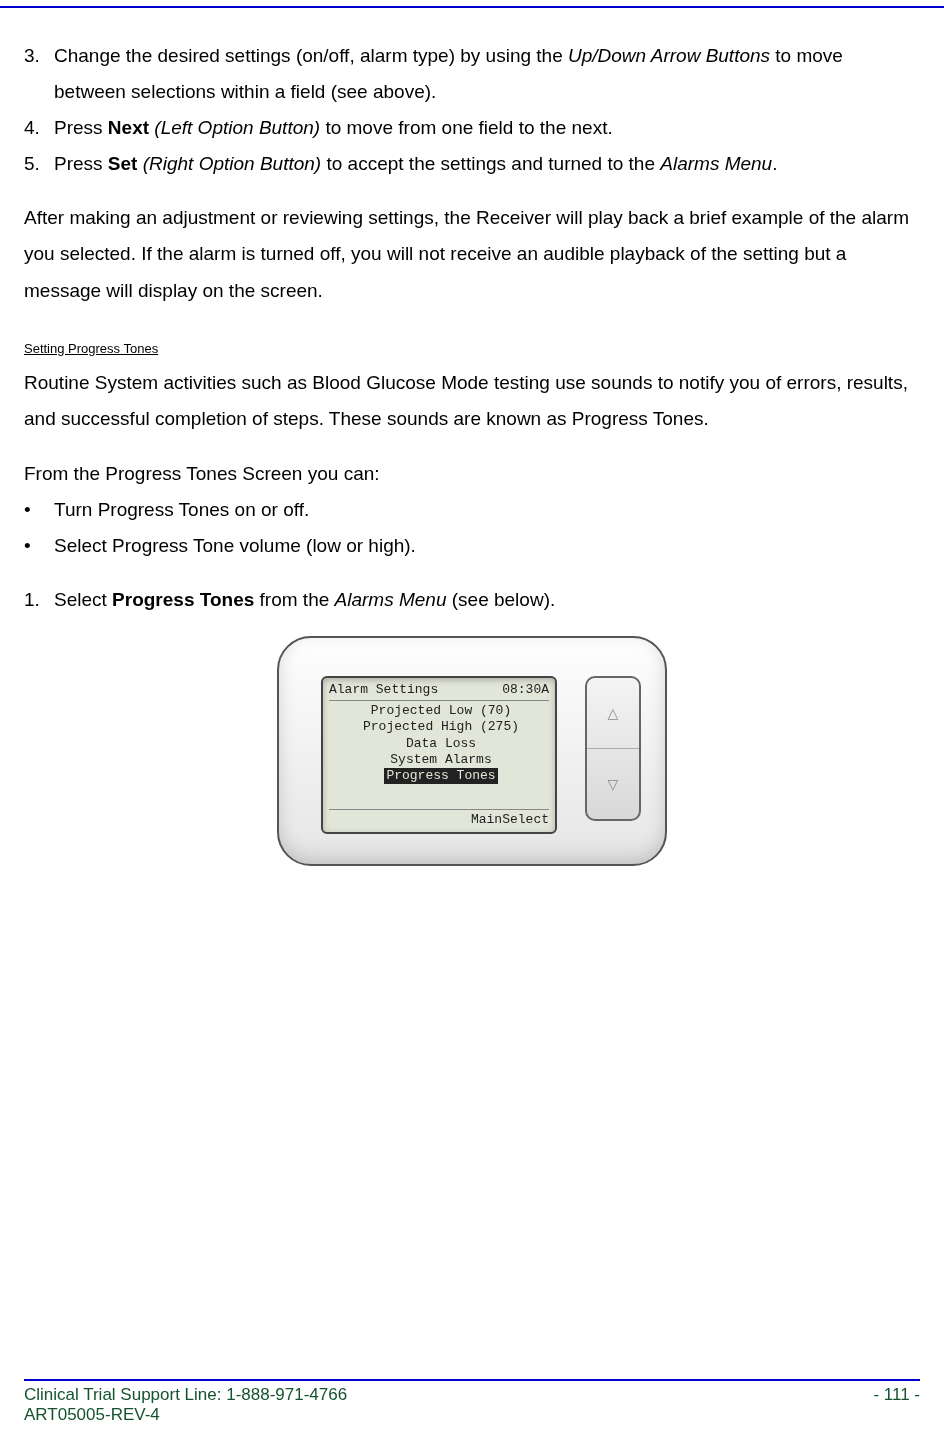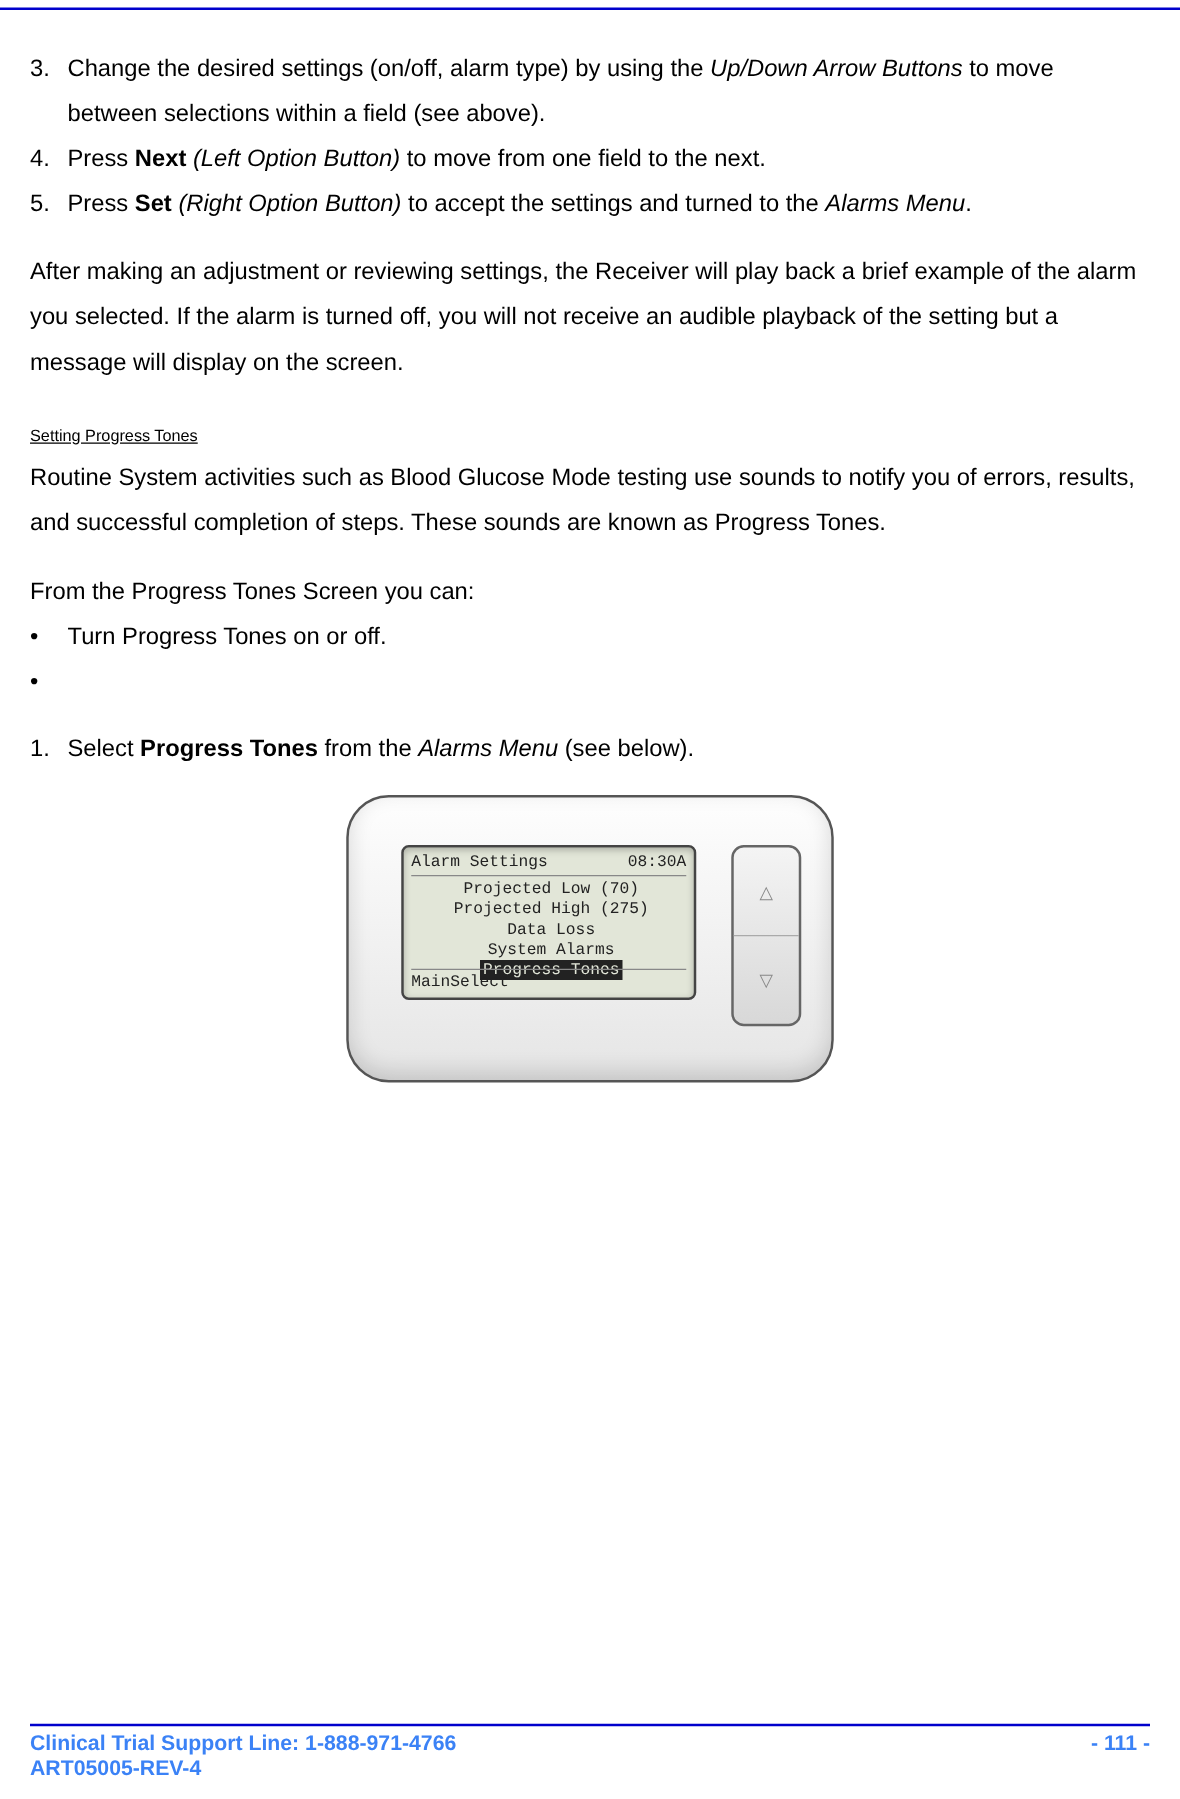--- a/index.html
+++ b/index.html
@@ -71,21 +71,21 @@
     border-radius: 34px;
     background: linear-gradient(#fefefe, #e5e5e5);
     position: relative;
     box-shadow: inset 0 -6px 18px rgba(0,0,0,0.15);
   }
   .screen {
     position: absolute;
     left: 42px;
     top: 38px;
     width: 236px;
-    height: 124px;
+    height: 158px;
     border: 2px solid #444;
     border-radius: 6px;
     background: #e2e6d8;
     font-family: "Courier New", monospace;
     font-size: 13px;
     line-height: 1.25;
     color: #222;
     padding: 4px 6px;
     box-shadow: inset 0 2px 6px rgba(0,0,0,0.25);
   }
@@ -102,21 +102,21 @@
     color: #e2e6d8;
     display: inline-block;
     padding: 0 2px;
   }
   .screen .bottom-row {
     position: absolute;
     bottom: 4px;
     left: 6px;
     right: 6px;
     display: flex;
-    justify-content: flex-start;
+    justify-content: flex-end;
     border-top: 1px solid #888;
     padding-top: 2px;
   }
   .btn-col {
     position: absolute;
     right: 24px;
     top: 38px;
     width: 56px;
     height: 145px;
     border: 2px solid #666;
@@ -133,22 +133,22 @@
     color: #888;
     font-size: 14px;
   }
   .btn-half:first-child { border-bottom: 1px solid #aaa; }
   .footer {
     position: absolute;
     left: 0;
     right: 0;
     bottom: 14px;
     padding: 0 24px;
-    color: #3b82f6;
-    font-weight: bold;
+    color: #14532d;
+    font-weight: normal;
     font-size: 17px;
   }
   .footer hr {
     border: none;
     border-top: 2px solid #0000cc;
     margin: 0 0 4px 0;
   }
   .footer-row {
     display: flex;
     justify-content: space-between;
@@ -190,20 +190,21 @@
 
   <p class="para" style="margin-bottom:0">From the Progress Tones Screen you can:</p>
 
   <ul class="bullets">
     <li>
       <span class="bul-mark">•</span>
       <span>Turn Progress Tones on or off.</span>
     </li>
     <li>
       <span class="bul-mark">•</span>
+      <span>Select Progress Tone volume (low or high).</span>
     </li>
   </ul>
 
 
   <ol class="main-list">
     <li>
       <span class="num">1.</span>
       <span class="li-body">
         <span>Select </span><span class="bold-italic">Progress Tones</span><span> from the </span><span class="italic">Alarms Menu</span><span> (see below).</span>
       </span>

